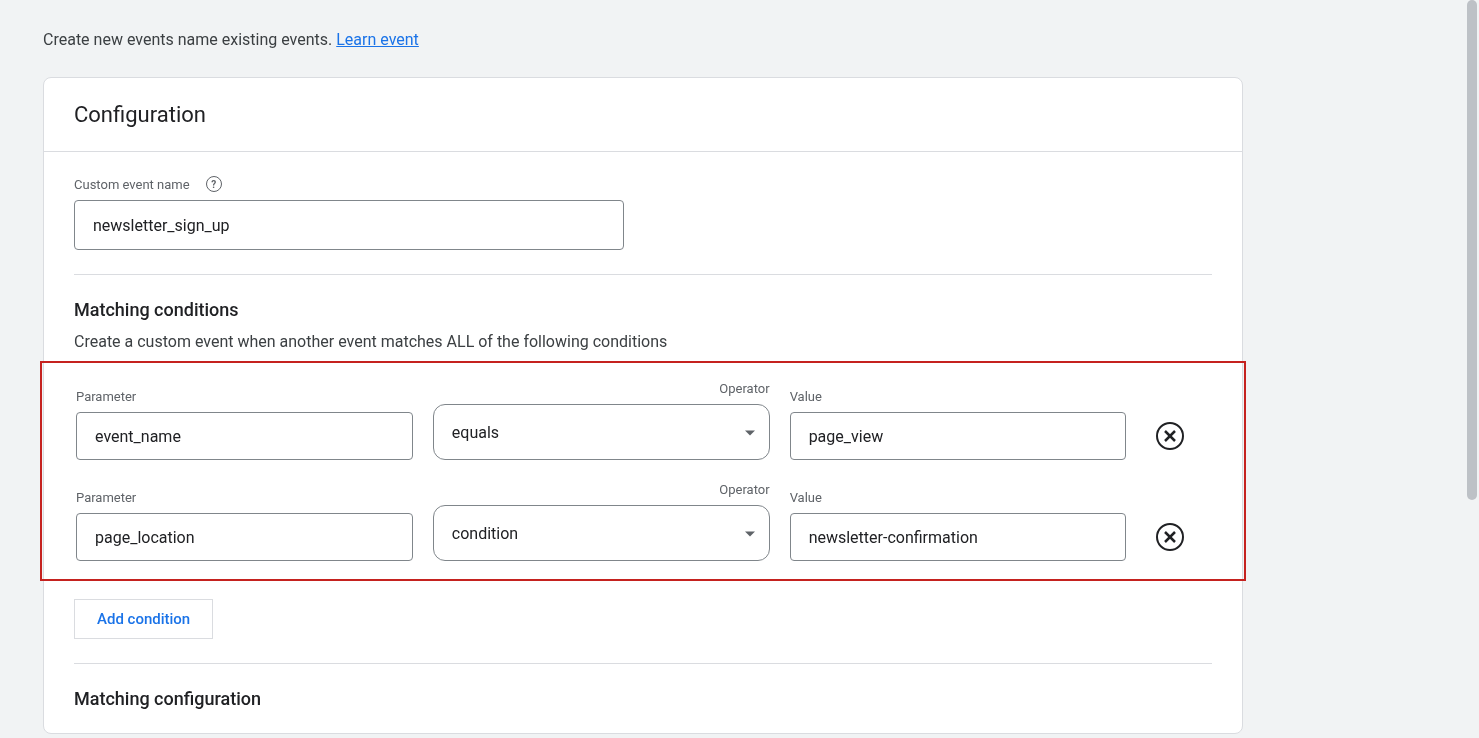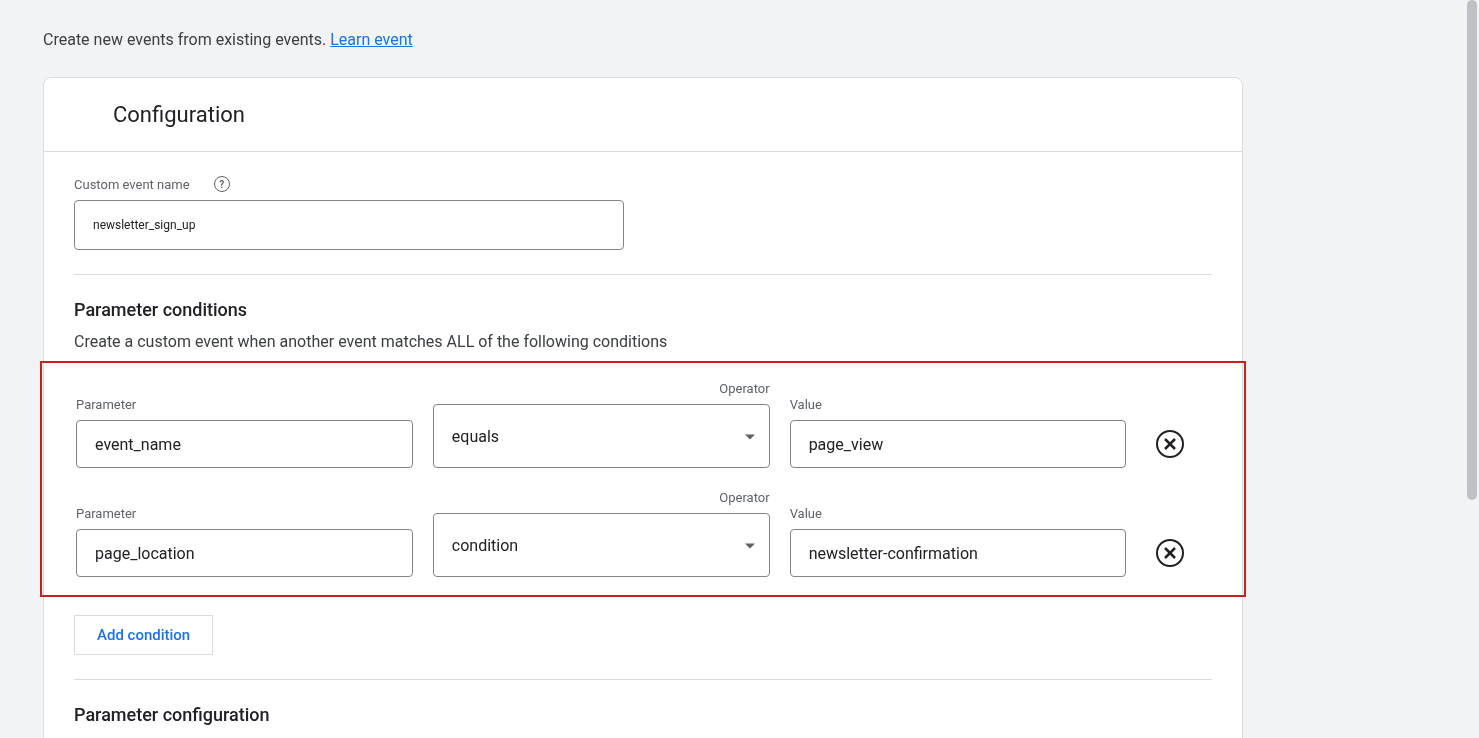--- a/index.html
+++ b/index.html
@@ -56,32 +56,31 @@
       width: 1200px;
     }
     .card-header {
       padding: 24px 30px;
       border-bottom: 1px solid #dadce0;
     }
     .card-header h2 {
       font-size: 22px;
       font-weight: 400;
       color: #202124;
-      margin-left: 39px;
     }
     .section {
       padding: 24px 30px 0 30px;
     }
     .field-group {
       margin-bottom: 24px;
     }
     .label-row {
       display: flex;
       align-items: center;
-      gap: 24px;
+      gap: 16px;
       margin-bottom: 8px;
     }
     .field-label {
       font-size: 13px;
       color: #5f6368;
     }
     .help-icon {
       width: 16px;
       height: 16px;
       border: 1.5px solid #5f6368;
@@ -92,21 +91,21 @@
       font-size: 10px;
       color: #5f6368;
       font-weight: bold;
     }
     .text-input {
       width: 550px;
       height: 50px;
       border: 1px solid #80868b;
       border-radius: 4px;
       padding: 0 18px;
-      font-size: 12px;
+      font-size: 16px;
       color: #202124;
       font-family: inherit;
       outline: none;
     }
     .divider {
       border: none;
       border-top: 1px solid #dadce0;
       margin: 0 30px;
     }
     .subheading {
@@ -157,23 +156,23 @@
       color: #202124;
       font-family: inherit;
       outline: none;
       width: 100%;
     }
     .select-wrap {
       position: relative;
       width: 100%;
     }
     .select-input {
-      height: 64px;
+      height: 56px;
       border: 1px solid #80868b;
-      border-radius: 4px;
+      border-radius: 12px;
       padding: 0 40px 0 18px;
       font-size: 16px;
       color: #202124;
       font-family: inherit;
       outline: none;
       width: 100%;
       background: #fff;
       appearance: none;
       cursor: pointer;
       text-align: left;
@@ -227,42 +226,42 @@
     .condition-row + .condition-row {
       margin-top: 22px;
     }
   </style>
 </head>
 <body>
 
 <div class="page-container">
 
   <div class="intro-text">
-    <span>Create new events from existing events. </span><a href="#">Learn event</a>
+    <span>Create new events name existing events. </span><a href="#">Learn event</a>
   </div>
 
   <div class="card">
     <div class="card-header">
       <h2>Configuration</h2>
     </div>
 
     <div class="section">
       <div class="field-group">
         <div class="label-row">
           <span class="field-label">Custom event name</span>
           <span class="help-icon">?</span>
         </div>
         <input type="text" class="text-input" value="newsletter_sign_up" style="">
       </div>
     </div>
 
     <hr class="divider">
 
     <div class="section">
-      <div class="subheading">Parameter conditions</div>
+      <div class="subheading">Matching conditions</div>
       <div class="description">Create a custom event when another event matches ALL of the following conditions</div>
 
       <div class="highlight-box">
 
         <div class="condition-row">
           <div class="condition-col col-parameter">
             <span class="field-label">Parameter</span>
             <input type="text" class="cond-input" value="event_name" style="">
           </div>
           <div class="condition-col col-operator">
@@ -321,21 +320,21 @@
         </div>
 
       </div>
 
       <button class="add-condition-btn">Add condition</button>
     </div>
 
     <hr class="divider">
 
     <div class="section">
-      <div class="second-section-heading">Parameter configuration</div>
+      <div class="second-section-heading">Matching configuration</div>
     </div>
 
   </div>
 </div>
 
 <div class="scrollbar-track">
   <div class="scrollbar-thumb"></div>
 </div>
 
 </body></html>

